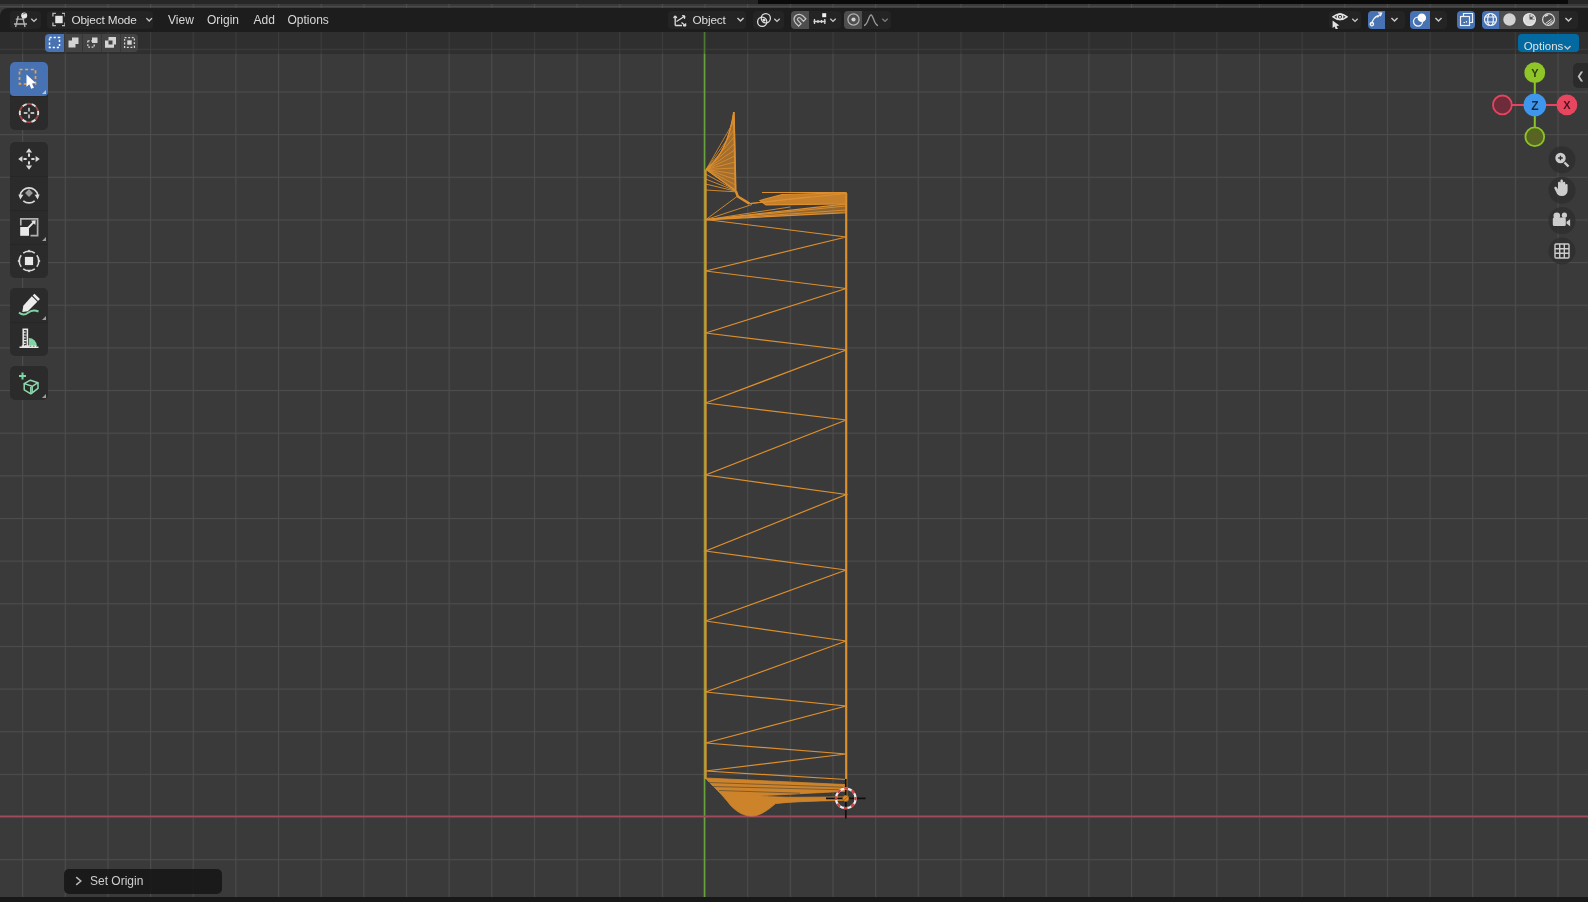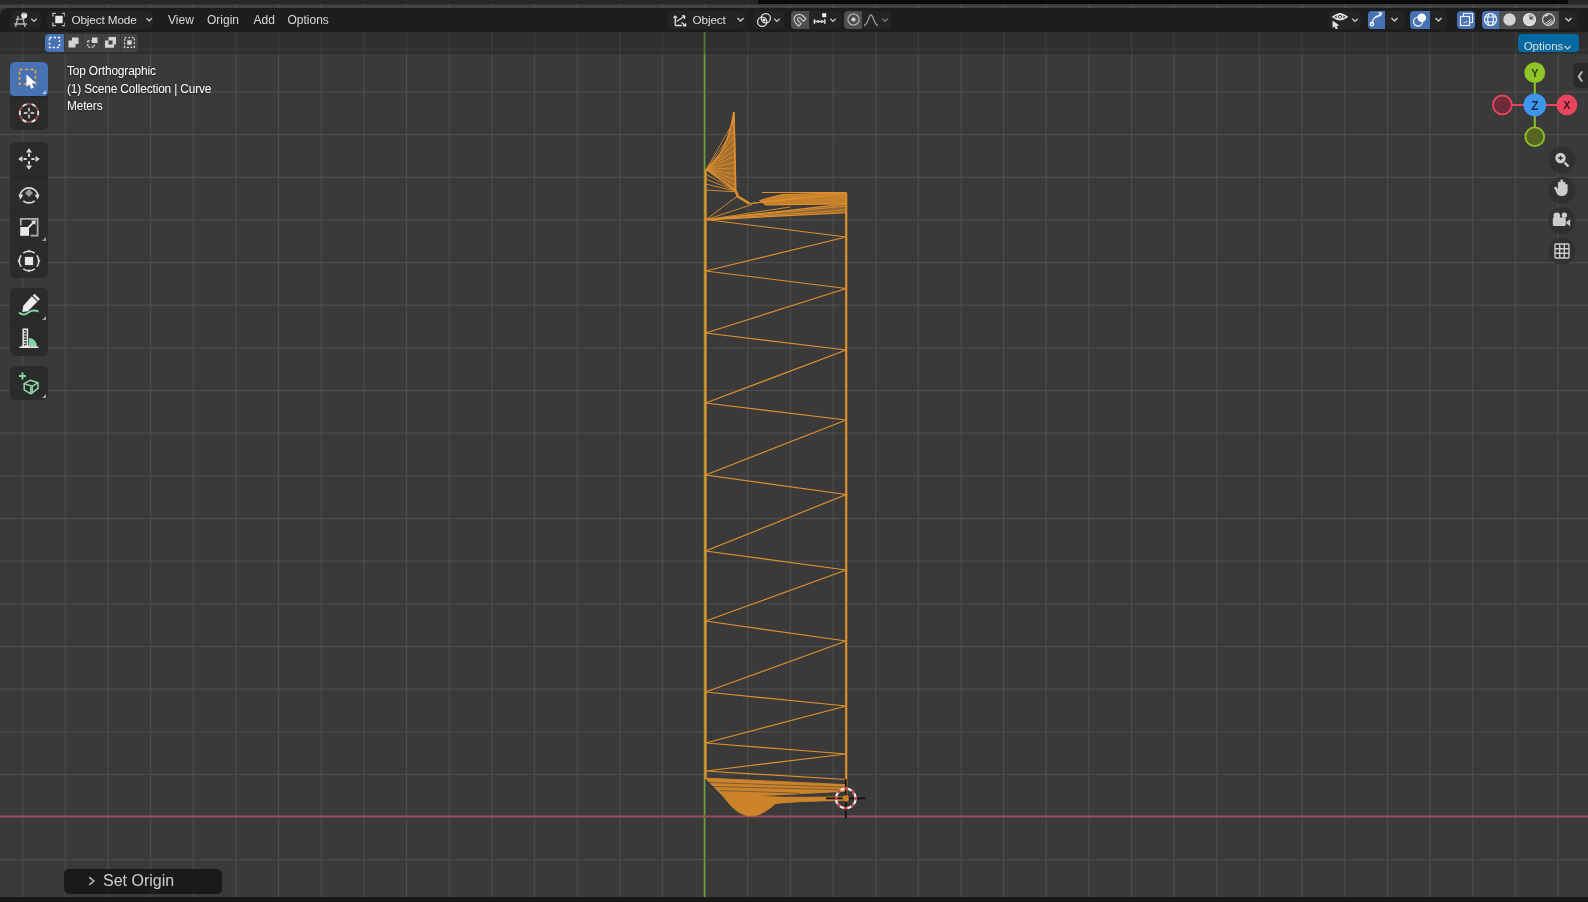--- a/index.html
+++ b/index.html
@@ -33,21 +33,21 @@
   .tgroup { position:absolute; left:10px; width:38px; background:#2b2b2b; border-radius:5px; }
   .tool { width:38px; height:34px; display:flex; align-items:center; justify-content:center; position:relative; }
   .tool.on { background:#4772b3; border-radius:5px 5px 4px 4px; }
   .tool + .tool { box-shadow: inset 0 1px 0 #262626; }
   .tool .tri { position:absolute; right:2.5px; bottom:2.5px; width:0; height:0;
                border-left:4px solid transparent; border-bottom:4px solid #c7c7c7; opacity:.75; }
   
   #vptext { left:67px; top:63.2px; color:#ffffff; font-size:11.9px; letter-spacing:-0.15px; line-height:17.6px; text-shadow:0 1px 2px rgba(0,0,0,.5); }
   
   #setorigin { left:64px; top:869px; width:158px; height:24.5px; background:rgba(24,24,24,.92);
-               border-radius:5px; color:#cecece; font-size:16px; display:flex; align-items:center;padding-left:13px; }
+               border-radius:5px; color:#cecece; font-size:12px; display:flex; align-items:center; }
   
   #botstrip { left:0; top:897px; width:1588px; height:5px; background:#181818; }
   #collapse { left:1573px; top:63px; width:15px; height:25px; background:#2b2b2b; border-radius:5px 0 0 5px;
               color:#bdbdbd; font-size:10px; display:flex; align-items:center; justify-content:center; }
 </style>
 </head>
 <body>
 <div id="stage">
 
   <svg id="vp" class="abs" style="left:0;top:0" width="1588" height="902" viewBox="0 0 1588 902">
@@ -458,21 +458,20 @@
         <g fill="none" stroke="#8fd8ac" stroke-width="1.5" stroke-linejoin="round">
           <path d="M7.2,12.6 L13.4,9.2 L21,11.7 L15.2,15.3 Z"></path>
           <path d="M7.2,12.6 V18.8 L13.8,22.8 L15.2,21.9 V15.3"></path>
           <path d="M21,11.7 V17.4 L15.2,21.9"></path>
           <path d="M13.8,22.8 V16"></path>
         </g>
       </svg>
       <div class="tri"></div>
     </div>
   </div>
-  <div id="vptext" class="abs">Top Orthographic<br>(1) Scene Collection | Curve<br>Meters</div>
   <div id="setorigin" class="abs">
     <svg width="9" height="10" viewBox="0 0 9 10" style="margin:0 7px 0 10px">
         <path d="M2.2,1.2 L6.8,5 L2.2,8.8" stroke="#b9b9b9" stroke-width="1.5" fill="none"></path>
       </svg>
     <span>Set Origin</span>
   </div>
   <div id="botstrip" class="abs"></div>
   <div id="collapse" class="abs">❮</div>
 </div>
 

